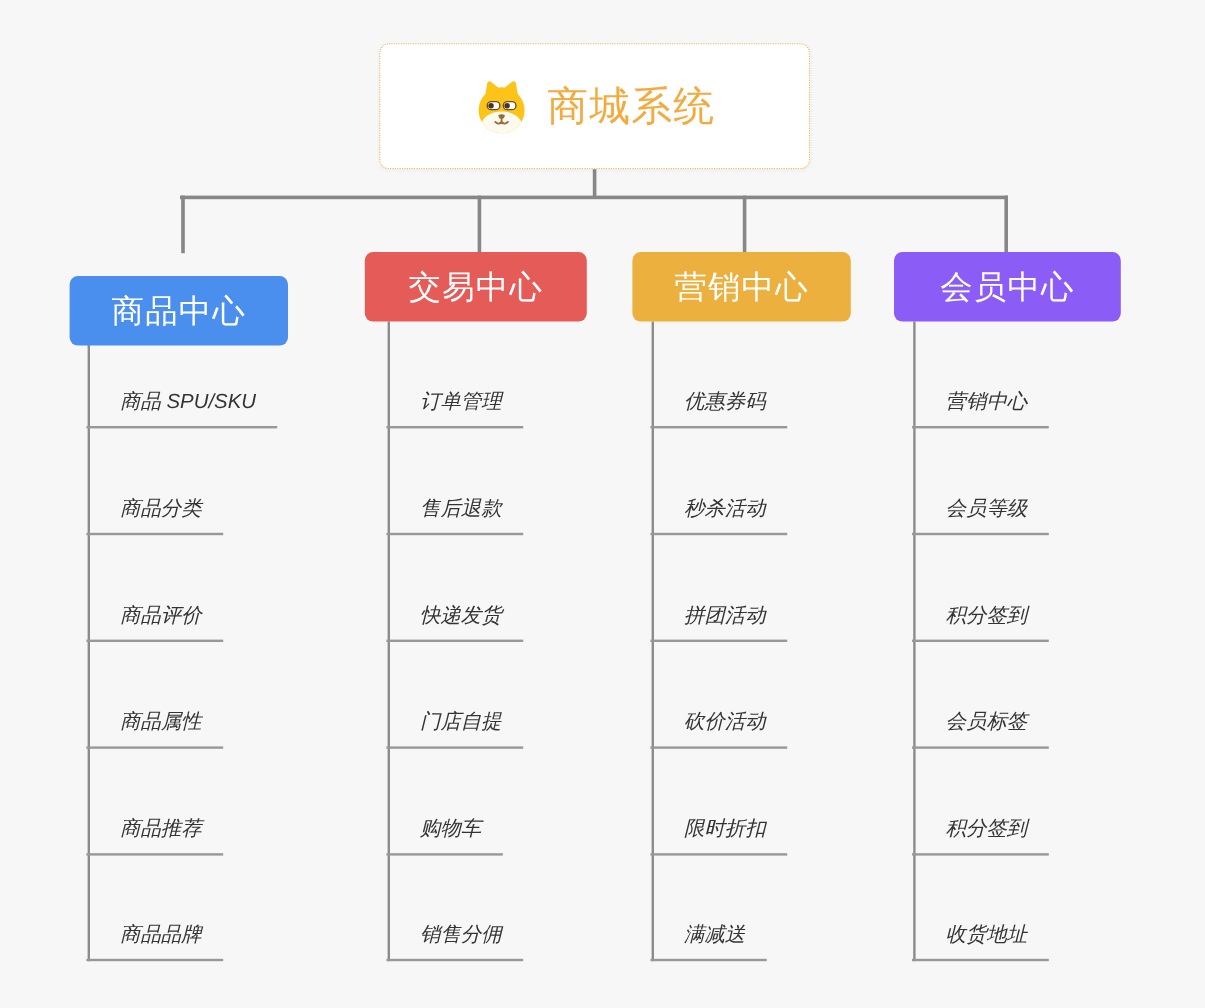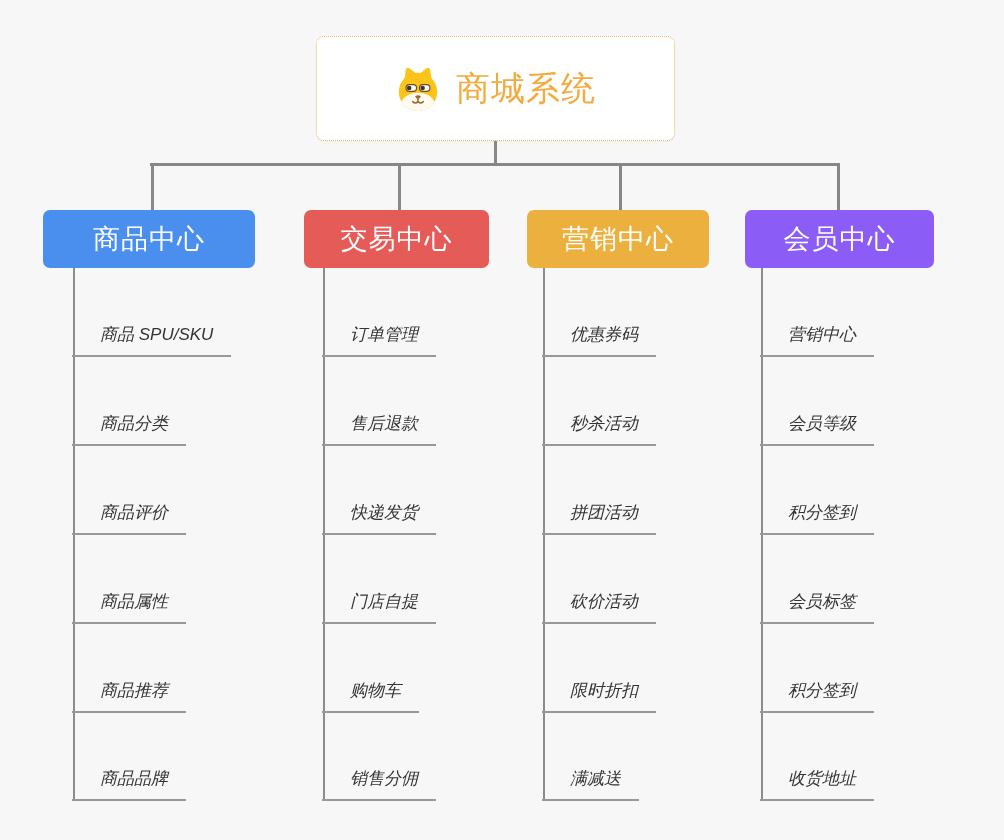--- a/index.html
+++ b/index.html
@@ -29,21 +29,21 @@
     box-shadow:0 1px 3px rgba(0,0,0,0.04);
   }
   .root-title{font-size:34px;color:#f3ab3f;letter-spacing:1px;}
 
   
   .branch{
     position:absolute;top:210px;height:58px;border-radius:7px;
     display:flex;align-items:center;justify-content:center;
     color:#ffffff;font-size:27px;letter-spacing:1px;
   }
-  .branch-1{left:43px;width:212px;}
+  .branch-1{left:58px;width:182px;margin-top:20px;}
   .branch-2{left:304px;width:185px;}
   .branch-3{left:527px;width:182px;}
   .branch-4{left:745px;width:189px;}
 
   
   .leaf{
     position:absolute;
     font-size:17px;color:#333333;line-height:28px;
     padding:0 18px 6px 28px;
     border-bottom:2px solid #989898;

